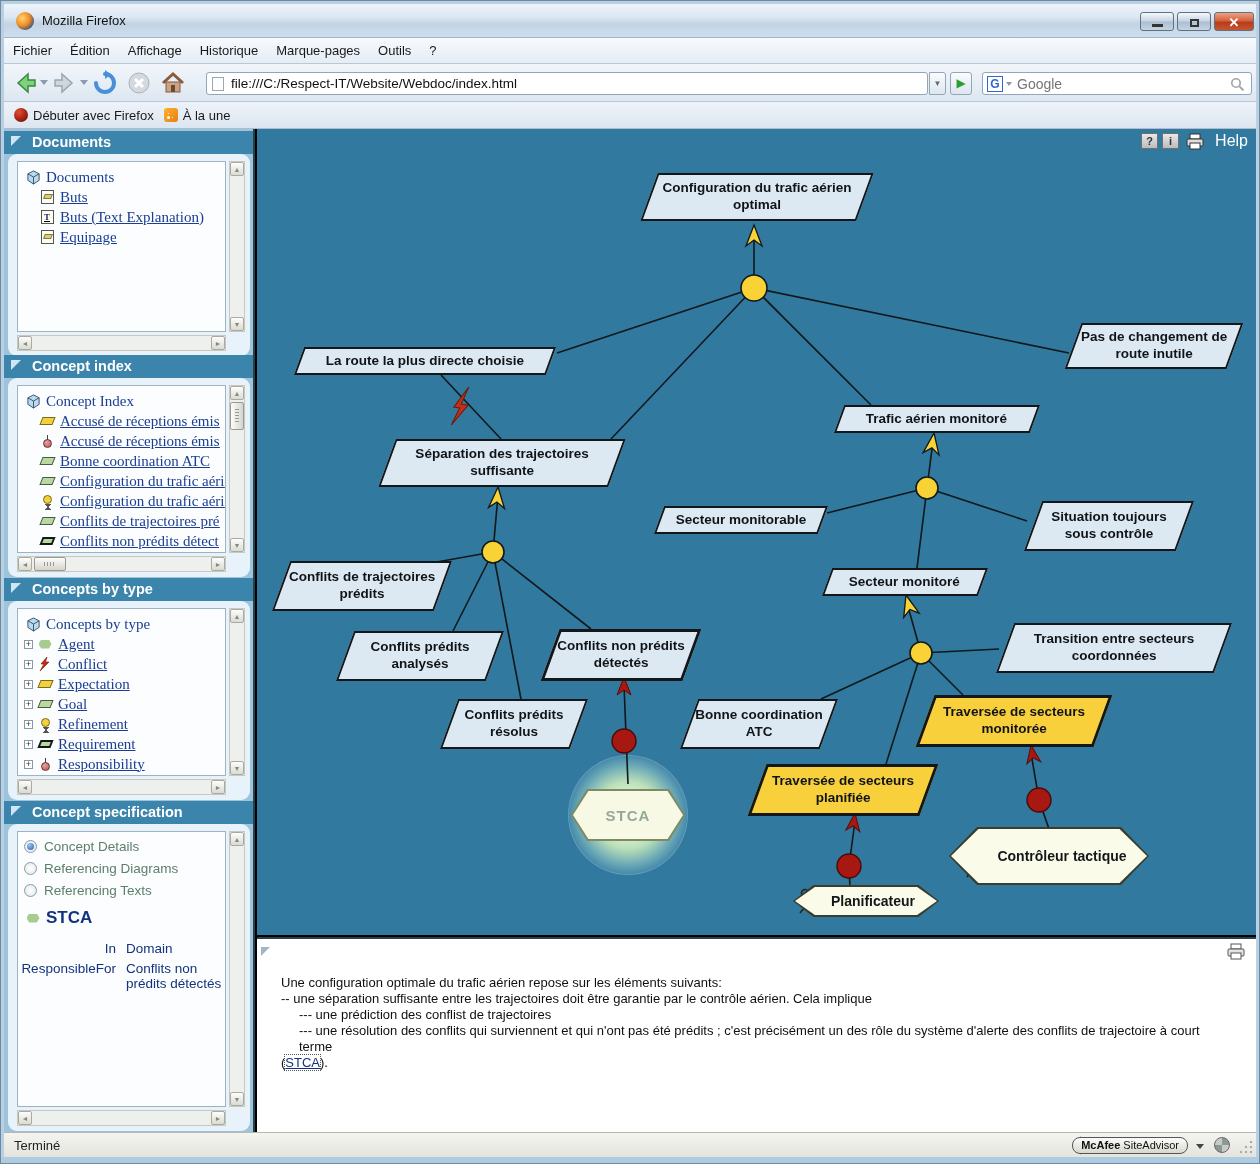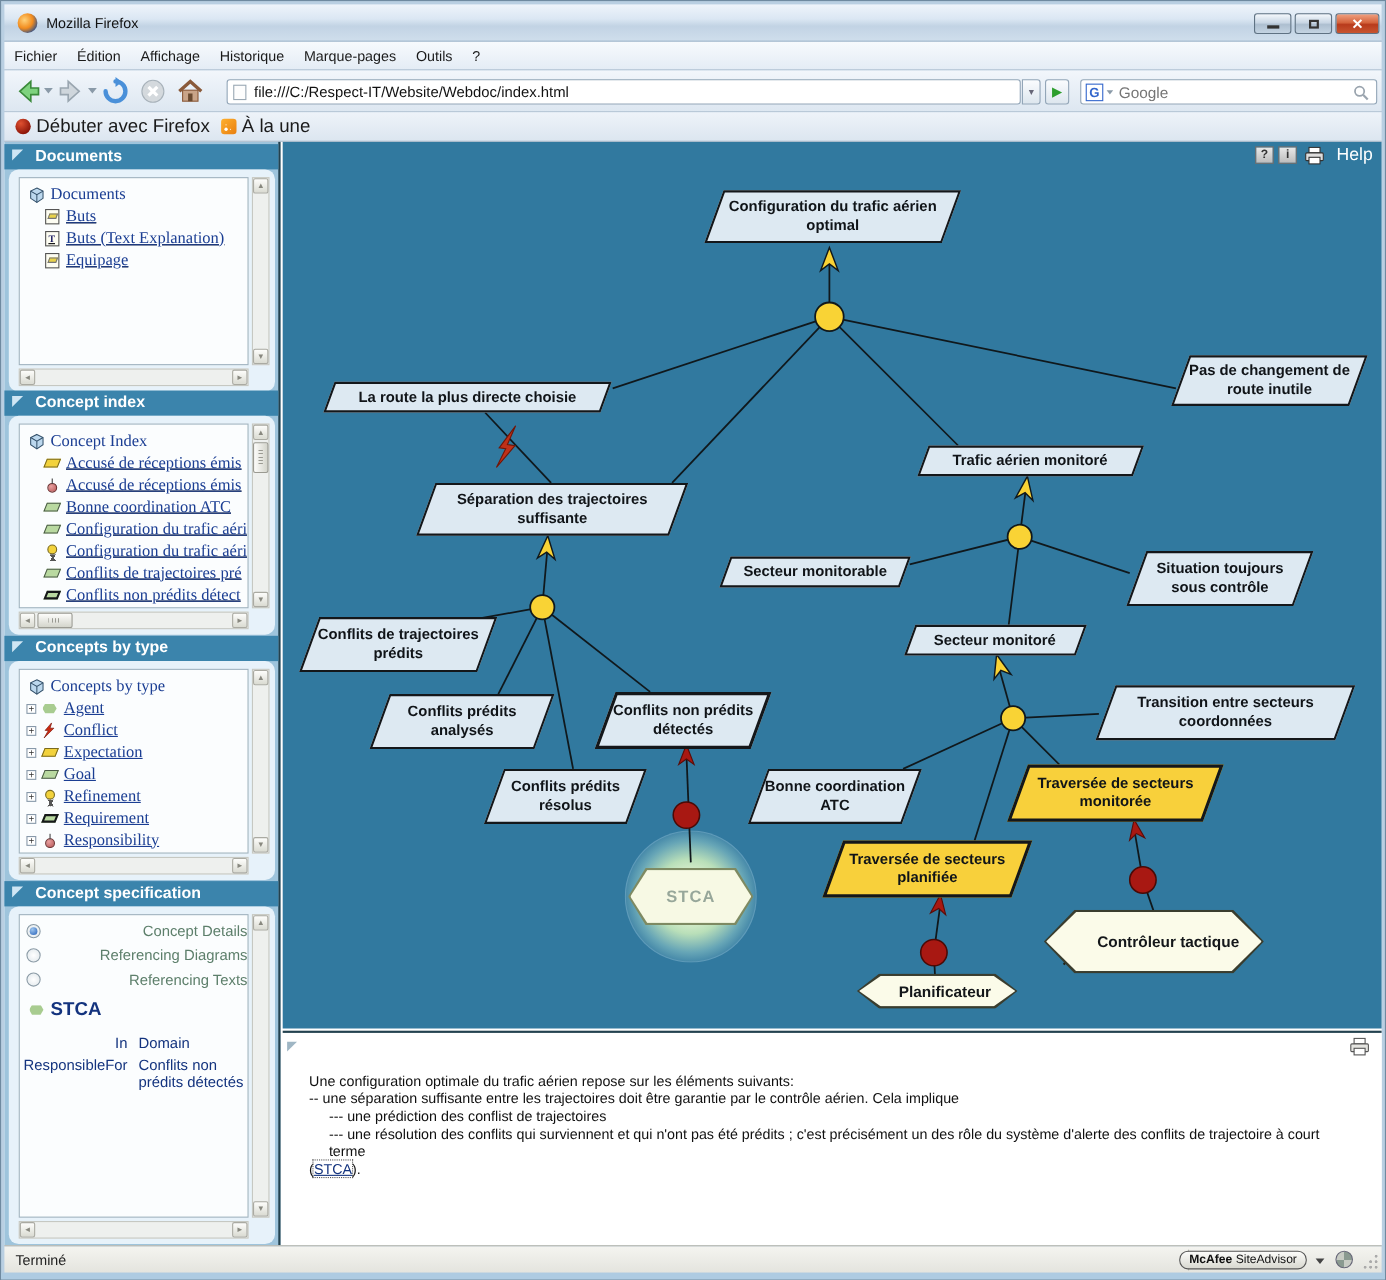--- a/index.html
+++ b/index.html
@@ -48,30 +48,30 @@
     font-weight:bold; font-size:12px; text-align:center; line-height:15px; }
   .searchbox .sdrop { position:absolute; left:23px; top:9px; width:0; height:0; border-left:3px solid transparent;
     border-right:3px solid transparent; border-top:4px solid #8a9aa8; }
   .searchbox input { position:absolute; left:34px; top:1px; width:200px; height:19px; border:none; outline:none;
     font-size:14px; font-family:"Liberation Sans",sans-serif; color:#9aa4ae; background:transparent; }
   .mag { position:absolute; right:6px; top:4px; }
 
   
   .bookmarksbar { position:absolute; left:3px; top:101px; right:3px; height:27px;
     background:linear-gradient(#eef3f9,#dce6f0); border-bottom:1px solid #aebdcb; display:flex; align-items:center; }
-  .bm { display:flex; align-items:center; margin-left:10px; font-size:17px; color:#1a1a1a; }
+  .bm { display:flex; align-items:center; margin-left:10px; font-size:13px; color:#1a1a1a; }
   .bm-ic1 { width:14px; height:14px; border-radius:50%; margin-right:5px;
     background:radial-gradient(circle at 35% 30%, #e05030, #8a1408 75%); }
   .bm-ic2 { width:14px; height:14px; border-radius:3px; margin-right:5px;
     background:linear-gradient(135deg,#ffb02e,#e87f10); position:relative; }
   .bm-ic2::after{ content:""; position:absolute; left:3px; bottom:3px; width:3px; height:3px; background:#fff; border-radius:50%;
     box-shadow:0 -4px 0 -1px #fff, 4px 0 0 -1px #fff; }
 
   
-  .content { position:absolute; left:3px; top:128px; right:3px; bottom:31px; background:#ffffff; }
+  .content { position:absolute; left:3px; top:128px; right:3px; bottom:31px; background:#000000; }
 
   
   .sidebar { position:absolute; left:0; top:0; width:251px; height:100%; background:#9ec4dc; border-right:2px solid #23424f; }
   .s-section { position:absolute; left:0; width:100%; }
   .s-header { position:absolute; left:0; top:0; width:100%; height:23px; background:#3b84ac; }
   .s-header .tri { position:absolute; left:7px; top:5px; width:0; height:0;
     border-top:10px solid #cfe6f4; border-right:10px solid transparent; }
   .s-header .htxt { position:absolute; left:28px; top:3px; color:#fff; font-weight:bold; font-size:14.5px; }
   .s-panel { position:absolute; left:4px; right:3px; background:#e7f2fa; border-radius:9px; }
   .s-inner { position:absolute; left:9px; top:7px; right:24px; bottom:24px; background:#fbfdfe; border:1px solid #9fb2bf; overflow:hidden; }
@@ -89,21 +89,21 @@
   .sbh { position:absolute; left:9px; right:24px; bottom:5px; height:16px; background:#eef0ee; border:1px solid #c6c8c2; }
   .sbtn { position:absolute; width:14px; height:14px; background:linear-gradient(#fdfdfb,#dadbd2);
     border:1px solid #aaaaa2; border-radius:2px; color:#88887f; font-size:7px; text-align:center; line-height:13px; }
   .sthumb { position:absolute; background:linear-gradient(90deg,#fdfdfb,#d4d5cc); border:1px solid #9a9a92; border-radius:2px; }
   .sthumb.h { background:linear-gradient(#fdfdfb,#d4d5cc); }
   .grip { position:absolute; inset:3px 4px; background:repeating-linear-gradient(90deg,#9a9a92 0 1px,transparent 1px 3px); }
   .grip.v { background:repeating-linear-gradient(#9a9a92 0 1px,transparent 1px 3px); }
 
   
   .spec { font-size:13.5px; }
-  .radio-row { display:flex; align-items:center; margin:7px 0 0 6px;justify-content:space-between; }
+  .radio-row { display:flex; align-items:center; margin:7px 0 0 6px; }
   .radio { width:13px; height:13px; border-radius:50%; border:1px solid #8a9aa5; background:radial-gradient(#fff,#dfe6ea); margin-right:7px; flex:none; }
   .radio.sel::after { content:""; display:block; width:7px; height:7px; margin:2px; border-radius:50%;
     background:radial-gradient(circle at 35% 30%, #9cc4ee, #2660b8); }
   .radio-label { color:#5d7f6b; }
   .spec-title { display:flex; align-items:center; margin:10px 0 2px 6px; font-weight:bold; font-size:17px; color:#13337e; }
   .spec-table { margin:8px 0 0 0; color:#13337e; border-collapse:collapse; }
   .spec-table td { vertical-align:top; padding:5px 0 0 0; font-size:13.5px; }
   .spec-table td.k { width:108px; text-align:right; padding-right:10px; }
 
   
@@ -650,21 +650,21 @@
         <div class="pnode" style="left:748px;top:494px;width:218px;height:50px;">
             <span>Transition entre secteurs coordonnées</span>
           </div>
         <div class="pnode thick yellow" style="left:500px;top:635px;width:172px;height:52px;">
             <span>Traversée de secteurs planifiée</span>
           </div>
         <div class="pnode thick yellow" style="left:668px;top:566px;width:178px;height:52px;">
             <span>Traversée de secteurs monitorée</span>
           </div>
 
-        <div class="hexnode" style="left:522px;top:756px;width:146px;height:32px;">
+        <div class="hexnode" style="left:536px;top:756px;width:146px;height:32px;">
           <div class="hex-outer hexclip"></div>
           <div class="hex-inner hexclip"></div>
           <div class="hex-label">
               <span style="width:14px;"></span>
               <span>Planificateur</span>
             </div>
         </div>
         <div class="hexnode" style="left:692px;top:698px;width:200px;height:58px;">
           <div class="hex-outer hexclip"></div>
           <div class="hex-inner hexclip"></div>

